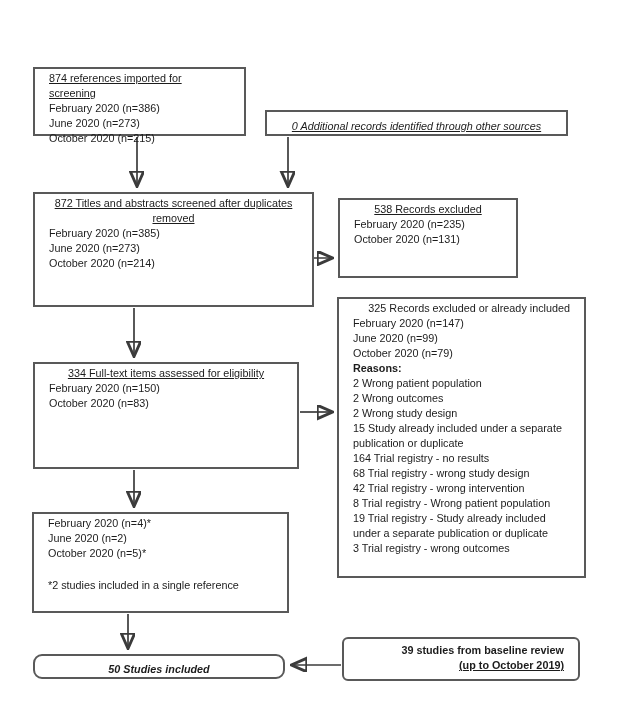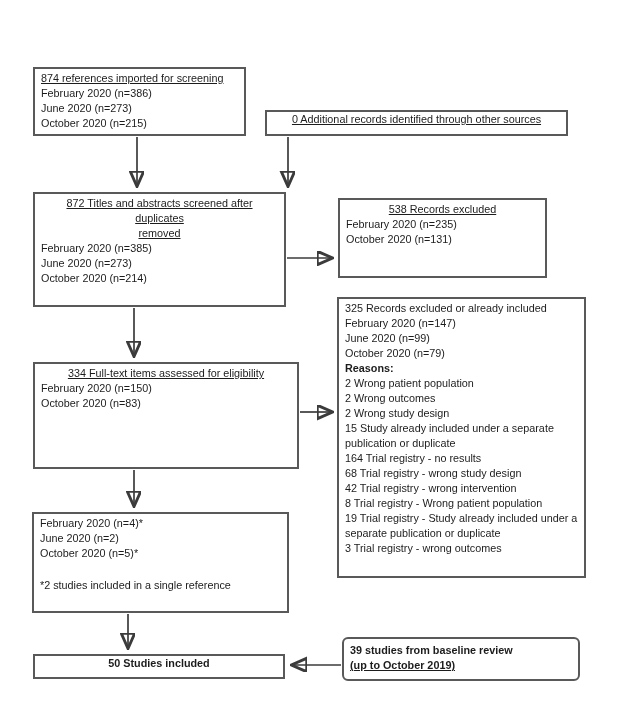--- a/index.html
+++ b/index.html
@@ -11,31 +11,31 @@
     font-size:10.8px;
     line-height:15px;
     color:#1c1c1c;
     overflow:hidden;
   }
   .box{
     position:absolute;
     box-sizing:border-box;
     border:2px solid #595959;
     background:#ffffff;
-    padding:2px 6px;
+    padding:2px 14px;
   }
   .title{display:block;text-align:center;text-decoration:underline;}
   .title-left{display:block;text-align:left;text-decoration:underline;}
   .title-bold{display:block;text-align:center;text-decoration:underline;font-weight:bold;}
-  .center{text-align:left;}
+  .center{text-align:right;}
   .bold{font-weight:bold;}
   .underline{text-decoration:underline;}
   .line{display:block;}
   .footnote{display:block;margin-top:17px;}
-  .vcenter{display:flex;align-items:flex-start;justify-content:center;padding:0 4px;}
+  .vcenter{display:flex;align-items:flex-end;justify-content:center;padding:0 4px;font-style:italic;}
   #arrows{position:absolute;left:0;top:0;width:621px;height:707px;pointer-events:none;}
   #arrows path{stroke:#3b3b3b;stroke-width:1.7;fill:none;}
 </style>
 </head>
 <body>
 
 <div id="canvas">
 
   <svg id="arrows" viewBox="0 0 621 707">
     <defs>
@@ -57,29 +57,29 @@
     <span class="title-left">874 references imported for screening</span>
     <span class="line">February 2020 (n=386)</span>
     <span class="line">June 2020 (n=273)</span>
     <span class="line">October 2020 (n=215)</span>
   </div>
 
   <div class="box vcenter" style="left:265px;top:110px;width:303px;height:26px;">
     <span class="underline">0 Additional records identified through other sources</span>
   </div>
 
-  <div class="box" style="left:33px;top:192px;width:253px;height:115px;">
+  <div class="box" style="left:33px;top:192px;width:281px;height:115px;">
     <span class="title">872 Titles and abstracts screened after duplicates</span>
     <span class="title">removed</span>
     <span class="line">February 2020 (n=385)</span>
     <span class="line">June 2020 (n=273)</span>
     <span class="line">October 2020 (n=214)</span>
   </div>
 
-  <div class="box" style="left:338px;top:198px;width:209px;height:80px;">
+  <div class="box" style="left:338px;top:198px;width:180px;height:80px;">
     <span class="title">538 Records excluded</span>
     <span class="line">February 2020 (n=235)</span>
     <span class="line">October 2020 (n=131)</span>
   </div>
 
   <div class="box" style="left:33px;top:362px;width:266px;height:107px;">
     <span class="title">334 Full-text items assessed for eligibility</span>
     <span class="line">February 2020 (n=150)</span>
     <span class="line">October 2020 (n=83)</span>
   </div>
@@ -102,21 +102,21 @@
     <span class="line">3 Trial registry - wrong outcomes</span>
   </div>
 
   <div class="box" style="left:32px;top:512px;width:257px;height:101px;">
     <span class="line">February 2020 (n=4)*</span>
     <span class="line">June 2020 (n=2)</span>
     <span class="line">October 2020 (n=5)*</span>
     <span class="footnote">*2 studies included in a single reference</span>
   </div>
 
-  <div class="box vcenter" style="left:33px;top:654px;width:252px;height:25px;">
+  <div class="box vcenter" style="left:33px;top:654px;width:252px;height:25px;border-radius:9px;">
     <span class="bold">50 Studies included</span>
   </div>
 
   <div class="box" style="left:342px;top:637px;width:238px;height:44px;padding-top:4px;border-radius:6px;">
     <span class="line center bold">39 studies from baseline review</span>
     <span class="line center bold underline">(up to October 2019)</span>
   </div>
 
 </div>
 

